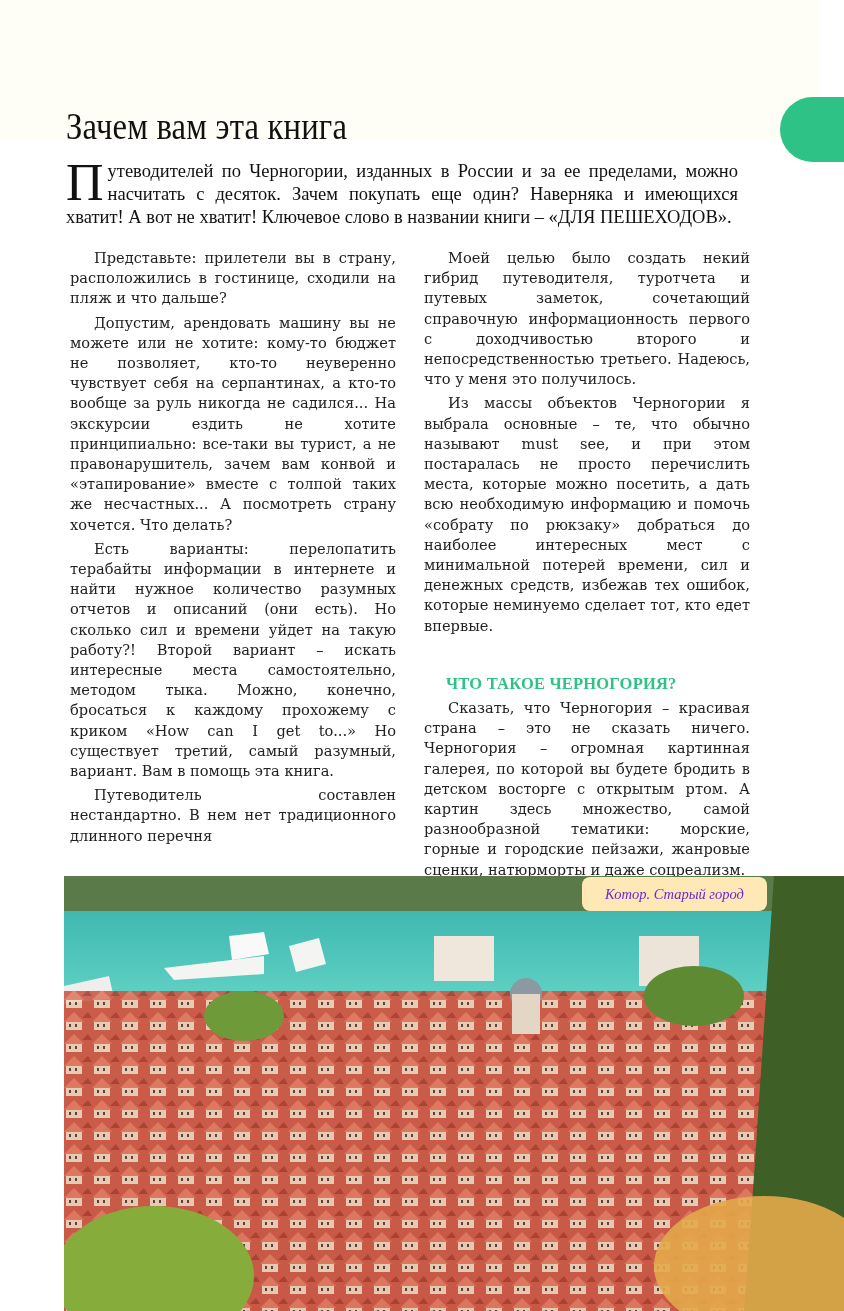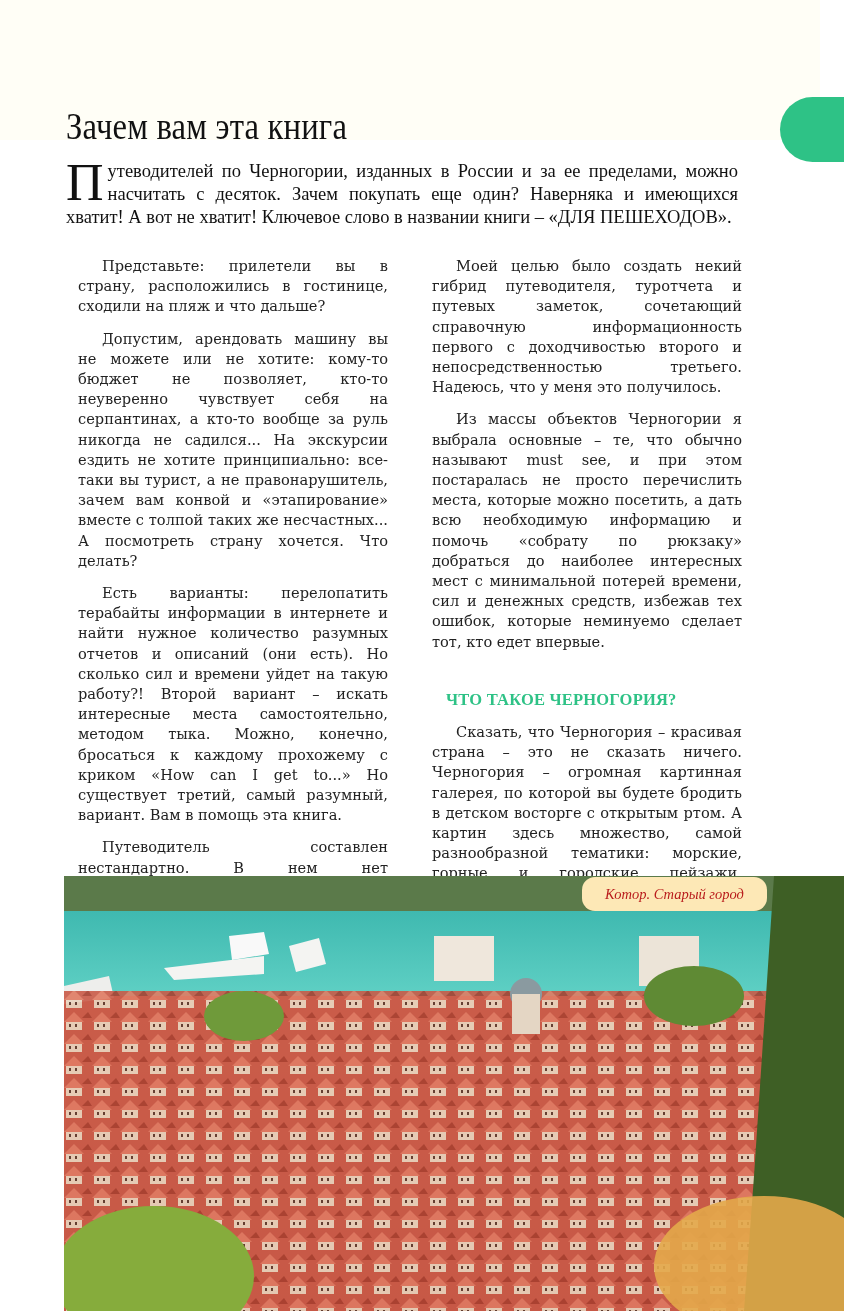--- a/index.html
+++ b/index.html
@@ -35,39 +35,39 @@
       float: left; font-size: 52px; line-height: 44px; margin: 1px 4px 0 0;
       font-family: "Liberation Serif", serif;
     }
     .col {
       position: absolute; top: 244px; width: 334px;
       font-family: "DejaVu Serif", serif;
       font-size: 14.6px; line-height: 20.2px;
       text-align: justify; color: #222;
       hyphens: manual;
     }
-    .col p { margin: 12px; text-indent: 24px; }
+    .col p { margin: 4px; text-indent: 24px; }
     .col-left { left: 66px; }
     .col-right { left: 420px; }
     .section-heading {
       margin: 38px 0 0 0 !important; text-indent: 26px !important;
       color: #2ec286; font-weight: bold; font-size: 14.6px;
       font-family: "Liberation Serif", serif; font-size: 16.5px;
       letter-spacing: 0.2px;
     }
     .photo {
       position: absolute; left: 64px; top: 876px; width: 780px; height: 435px;
       overflow: hidden; background: #c9604c;
     }
     .photo svg { display: block; }
     .caption {
       position: absolute; left: 582px; top: 877px; width: 185px; height: 34px;
-      background: #fde8b6; border-radius: 13px;
+      background: #fde8b6; border-radius: 8px;
       font-family: "Liberation Serif", serif; font-style: italic;
-      font-size: 14.5px; line-height: 34px; text-align: center; color: #b91c1c;
+      font-size: 14.5px; line-height: 34px; text-align: center; color: #6d28d9;
     }
   </style>
 </head>
 <body>
 
 <div class="top-band"></div>
 <div class="side-tab"></div>
 
 <h1 class="page-title">Зачем вам эта книга</h1>
 

